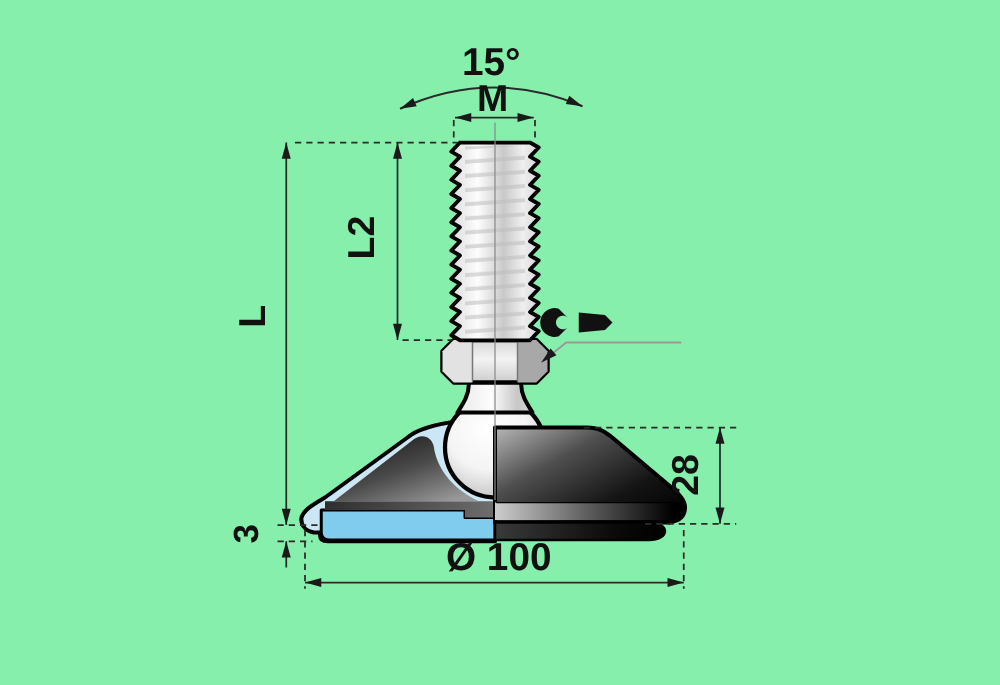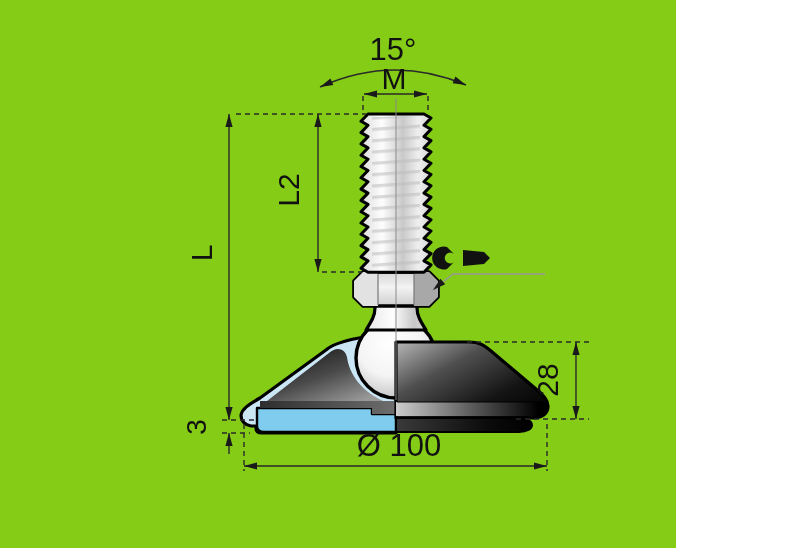--- a/index.html
+++ b/index.html
@@ -1,17 +1,17 @@
 <!DOCTYPE html>
 <html><head>
 <meta charset="utf-8">
 <style>
   html,body{margin:0;padding:0;background:#ffffff;}
-  .canvas{position:relative;width:676px;height:548px;background:#84cc16;overflow:hidden;
-          font-family:"Liberation Sans","DejaVu Sans",sans-serif;}
+  .canvas{position:relative;width:800px;height:548px;background:#86efac;overflow:hidden;
+          font-family:"Liberation Sans","DejaVu Sans",sans-serif;font-weight:bold;}
   svg{position:absolute;left:0;top:0;}
   text{fill:#111111;font-family:"Liberation Sans","DejaVu Sans",sans-serif;}
   .dim-text{font-size:30px;}
   .dim-text-lg{font-size:31px;}
   .dim-text-sm{font-size:28px;}
   .dash{stroke-dasharray:5 4;}
 </style>
 </head>
 <body>
 

